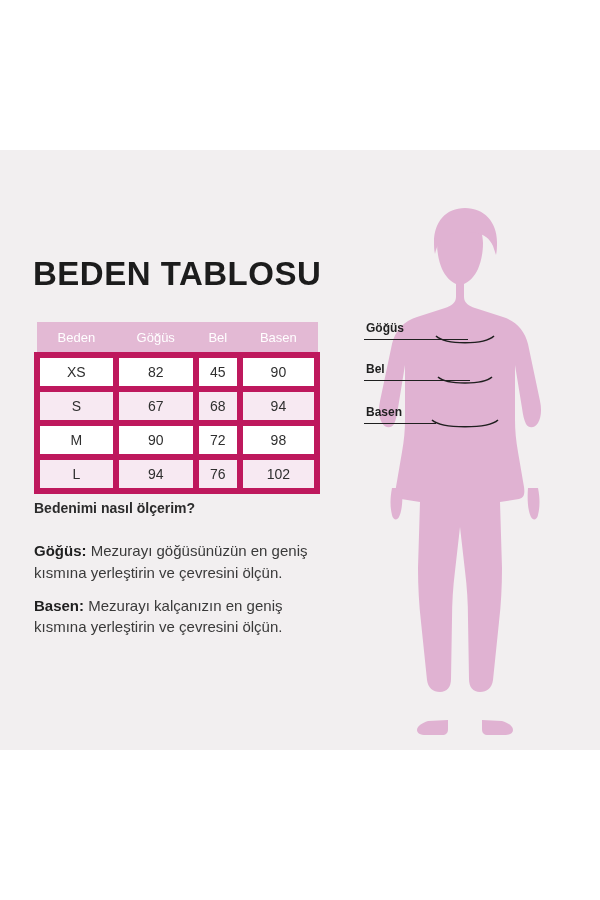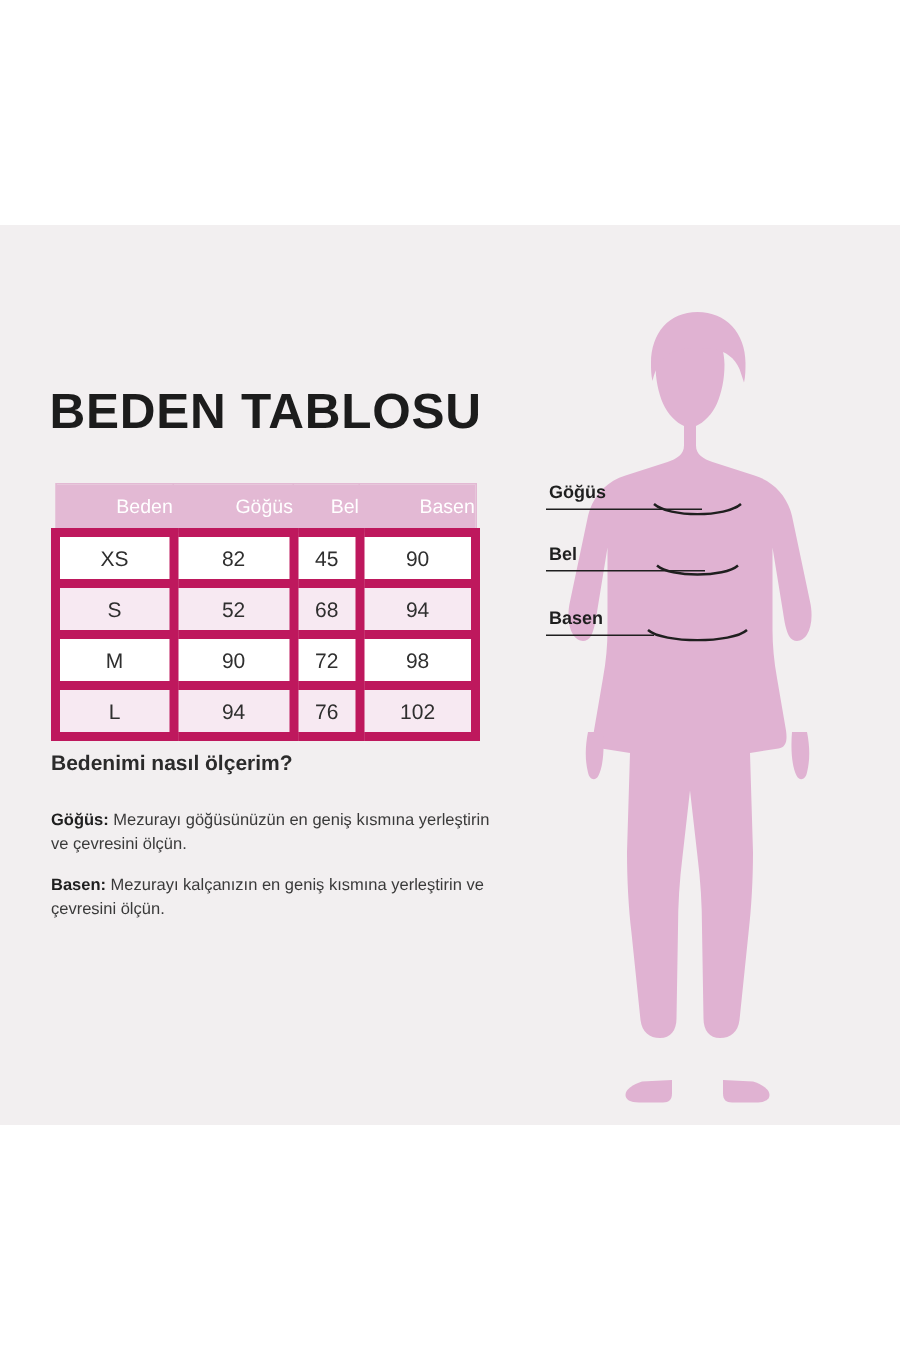--- a/index.html
+++ b/index.html
@@ -50,21 +50,21 @@
     border-collapse: collapse;
     font-size: 13px;
     color: #3a3a3a;
   }
   .size-table th {
     background: #e3b9d4;
     color: #ffffff;
     font-weight: normal;
     font-size: 13px;
     padding: 7px 0;
-    text-align: right;
+    text-align: center;
     border: 1px solid #e3b9d4;
   }
   .size-table td {
     padding: 6px 0;
     text-align: center;
     border: 6px solid #be185d;
     font-size: 14px;
     color: #2f2f2f;
   }
   .size-table tbody tr:nth-child(odd) td {
@@ -87,21 +87,21 @@
     color: #2b2b2b;
     text-align: center;
   }
   .howto-list {
     position: absolute;
     left: 34px;
     top: 390px;
     width: 300px;
   }
   .howto-item {
-    font-size: 11px;
+    font-size: 15px;
     line-height: 1.45;
     color: #3a3a3a;
     margin-bottom: 11px;
   }
   .howto-item b {
     color: #1f1f1f;
   }
 
   
   #figure-wrap {
@@ -152,21 +152,21 @@
       </thead>
       <tbody>
         <tr>
           <td class="labelcell">XS</td>
           <td>82</td>
           <td>45</td>
           <td>90</td>
         </tr>
         <tr>
           <td class="labelcell">S</td>
-          <td>52</td>
+          <td>67</td>
           <td>68</td>
           <td>94</td>
         </tr>
         <tr>
           <td class="labelcell">M</td>
           <td>90</td>
           <td>72</td>
           <td>98</td>
         </tr>
         <tr>

